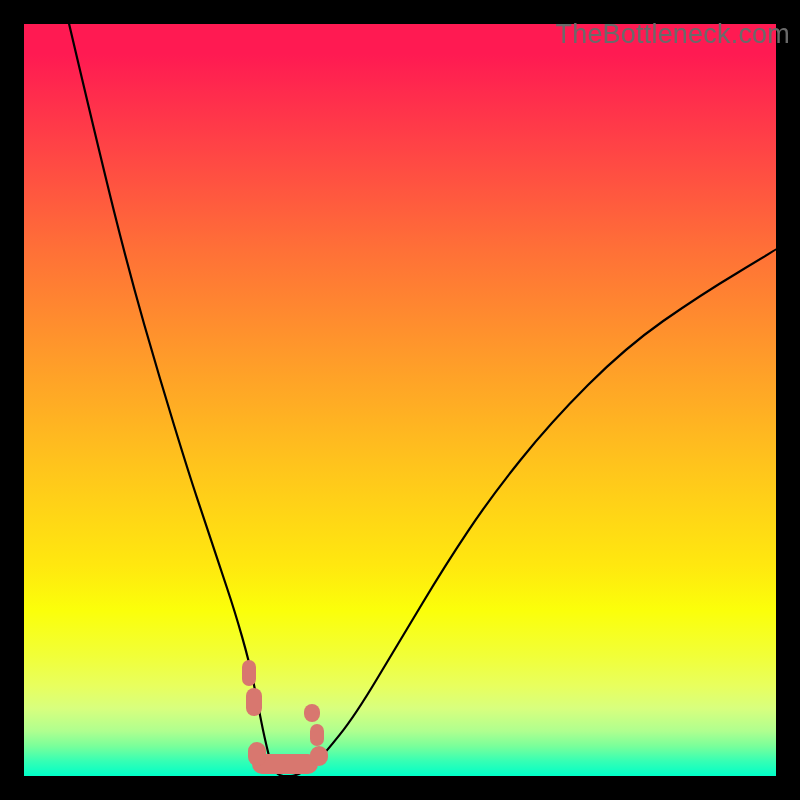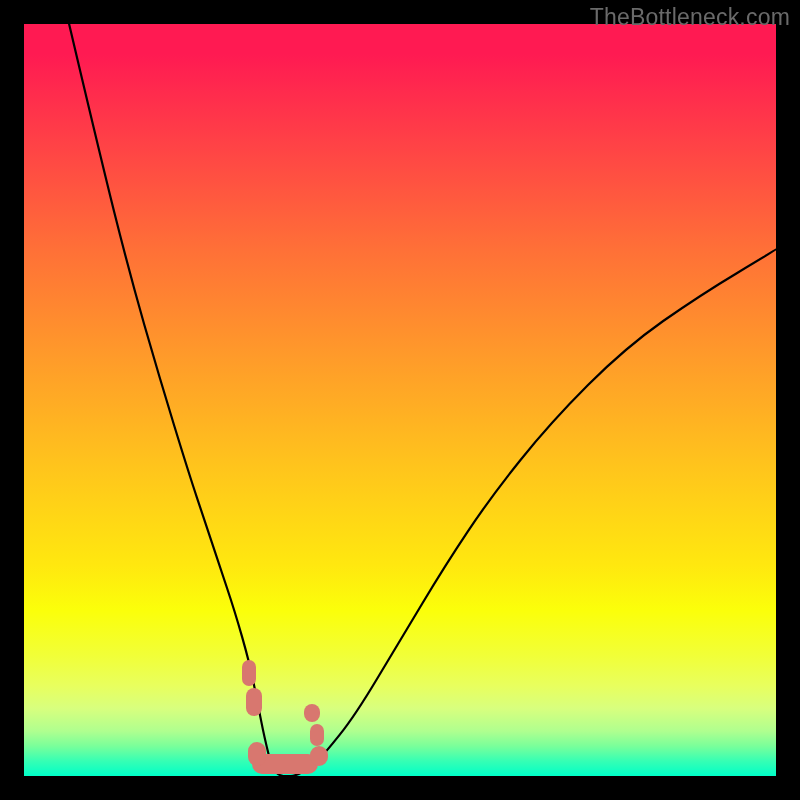--- a/index.html
+++ b/index.html
@@ -30,24 +30,24 @@
       #e8ff5e 88%,
       #d8ff7e 91%,
       #b0ff8f 94%,
       #7aff9a 96%,
       #36ffb4 98%,
       #00ffc8 100%
     );
   }
   .watermark {
     position: absolute;
-    top: 4px;
+    top: 19px;
     right: 10px;
     color: #6a6a6a;
-    font-size: 23px;
+    font-size: 27px;
     font-weight: 400;
     letter-spacing: 0.2px;
     z-index: 10;
     user-select: none;
   }
   svg.curve {
     position: absolute;
     left: 0;
     top: 0;
     width: 752px;

